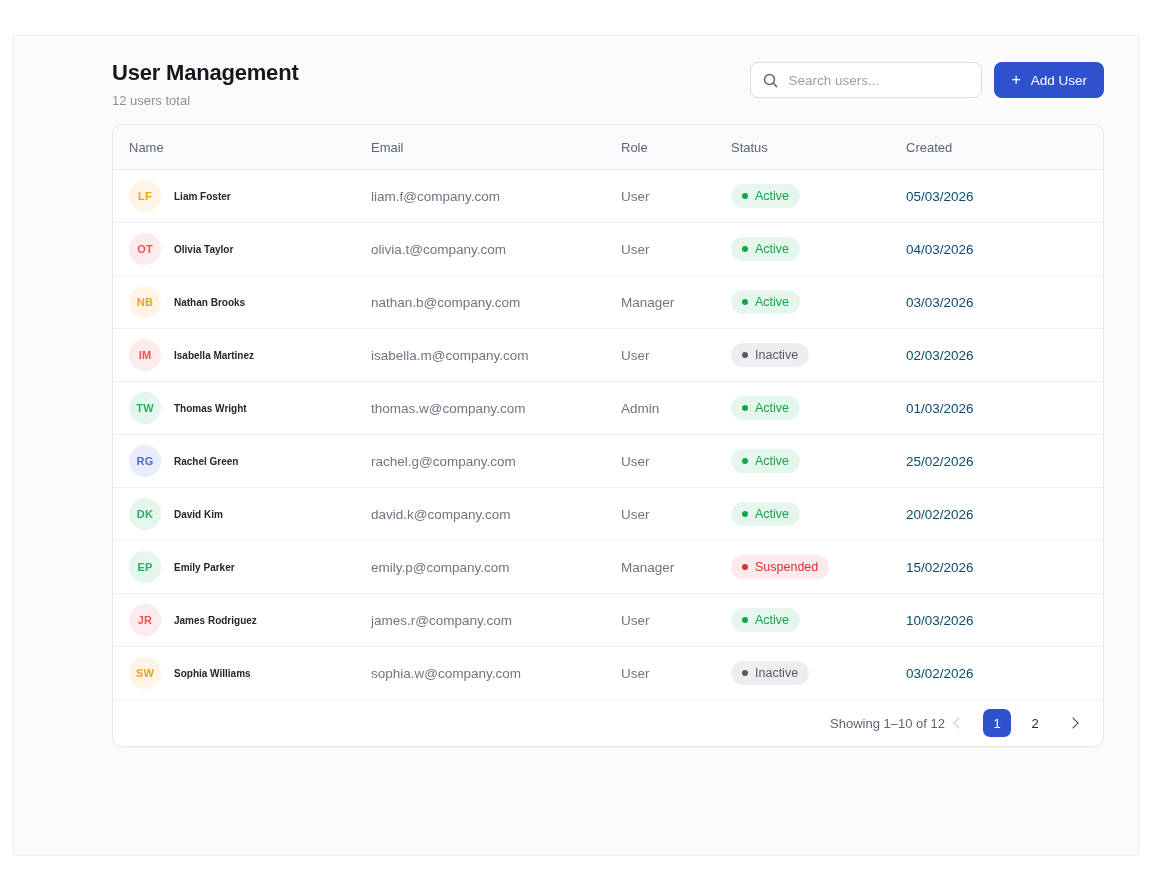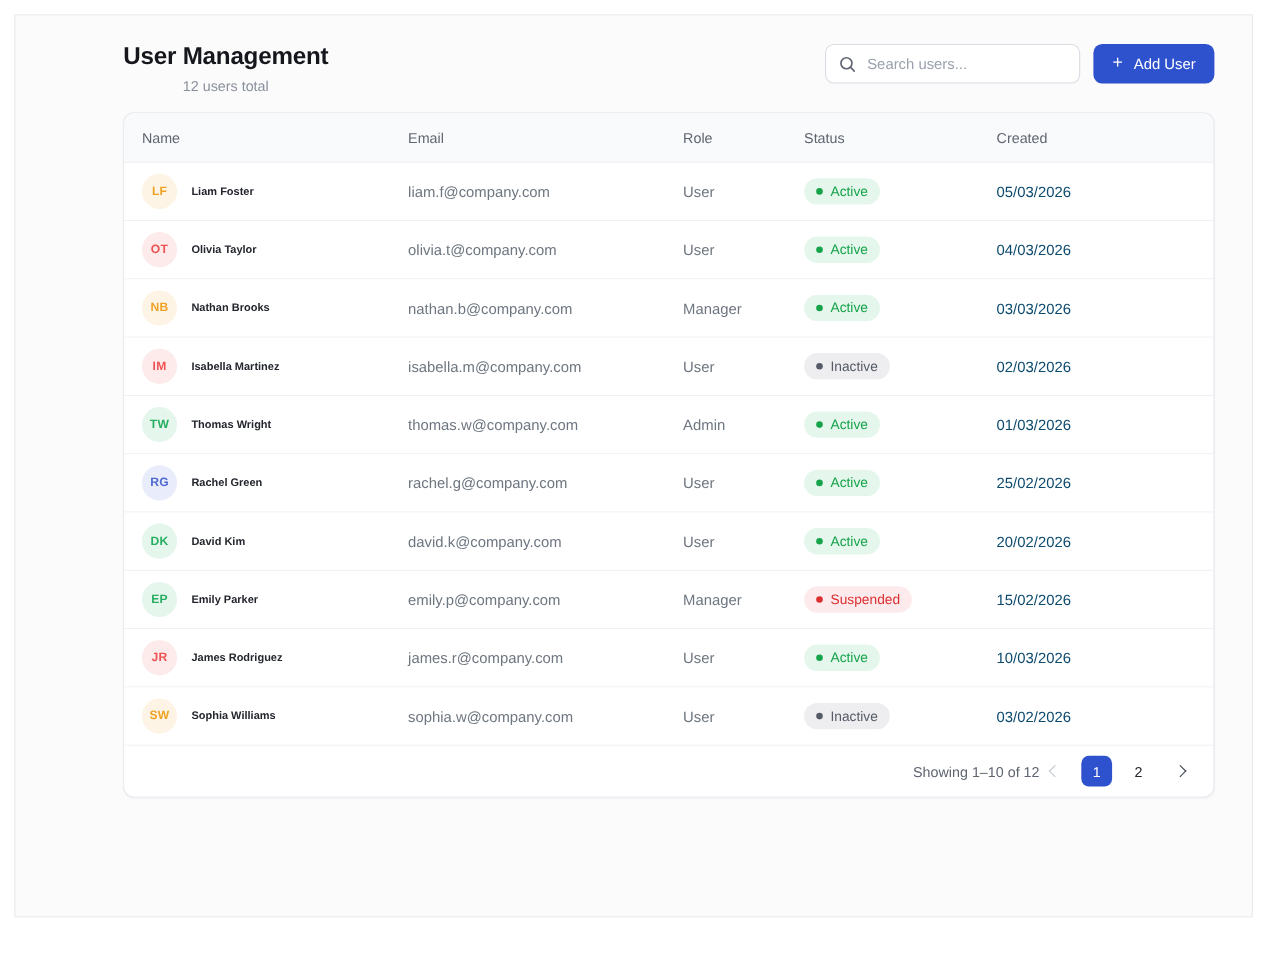--- a/index.html
+++ b/index.html
@@ -3,29 +3,29 @@
 <meta charset="utf-8">
 <style>
   html,body { margin:0; padding:0; }
   body {
     width:1168px; height:870px; position:relative;
     background:#ffffff;
     font-family:"Liberation Sans", sans-serif;
     -webkit-font-smoothing:antialiased;
   }
   .panel {
-    position:absolute; left:13px; top:13px; width:1126px; height:821px;
+    position:absolute; left:13px; top:35px; width:1126px; height:821px;
     background:#fbfbfc; border:1px solid #ececee; box-sizing:border-box;
   }
   .content { width:992px; margin-left:98px; padding-top:24px; }
 
   
   .header-row { display:flex; justify-content:space-between; align-items:flex-start; }
   .page-title { font-size:22px; font-weight:bold; color:#15171c; letter-spacing:-0.2px; line-height:26px; }
-  .page-subtitle { font-size:13px; color:#8a909b; margin-top:7px;text-align:center; }
+  .page-subtitle { font-size:13px; color:#8a909b; margin-top:7px; }
   .actions { display:flex; gap:12px; align-items:center; margin-top:2px; }
   .search-box {
     width:232px; height:36px; box-sizing:border-box;
     border:1px solid #d9dce2; border-radius:8px; background:#fff;
     display:flex; align-items:center; padding:0 12px; gap:8px;
   }
   .search-box svg { flex:0 0 auto; }
   .search-input {
     border:none; outline:none; background:transparent; width:100%;
     font-size:13.5px; color:#333a44; font-family:"Liberation Sans", sans-serif;

